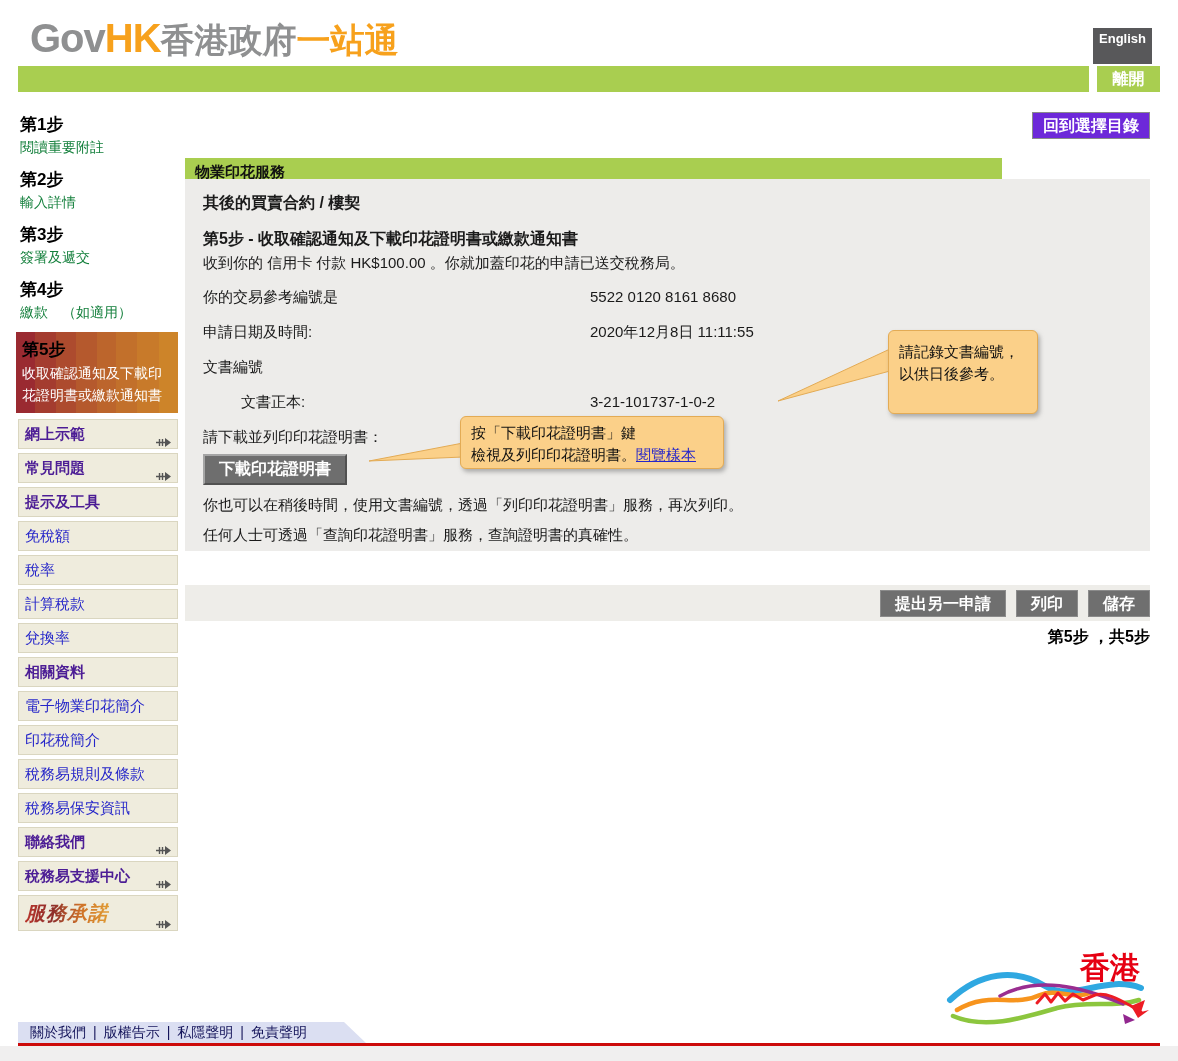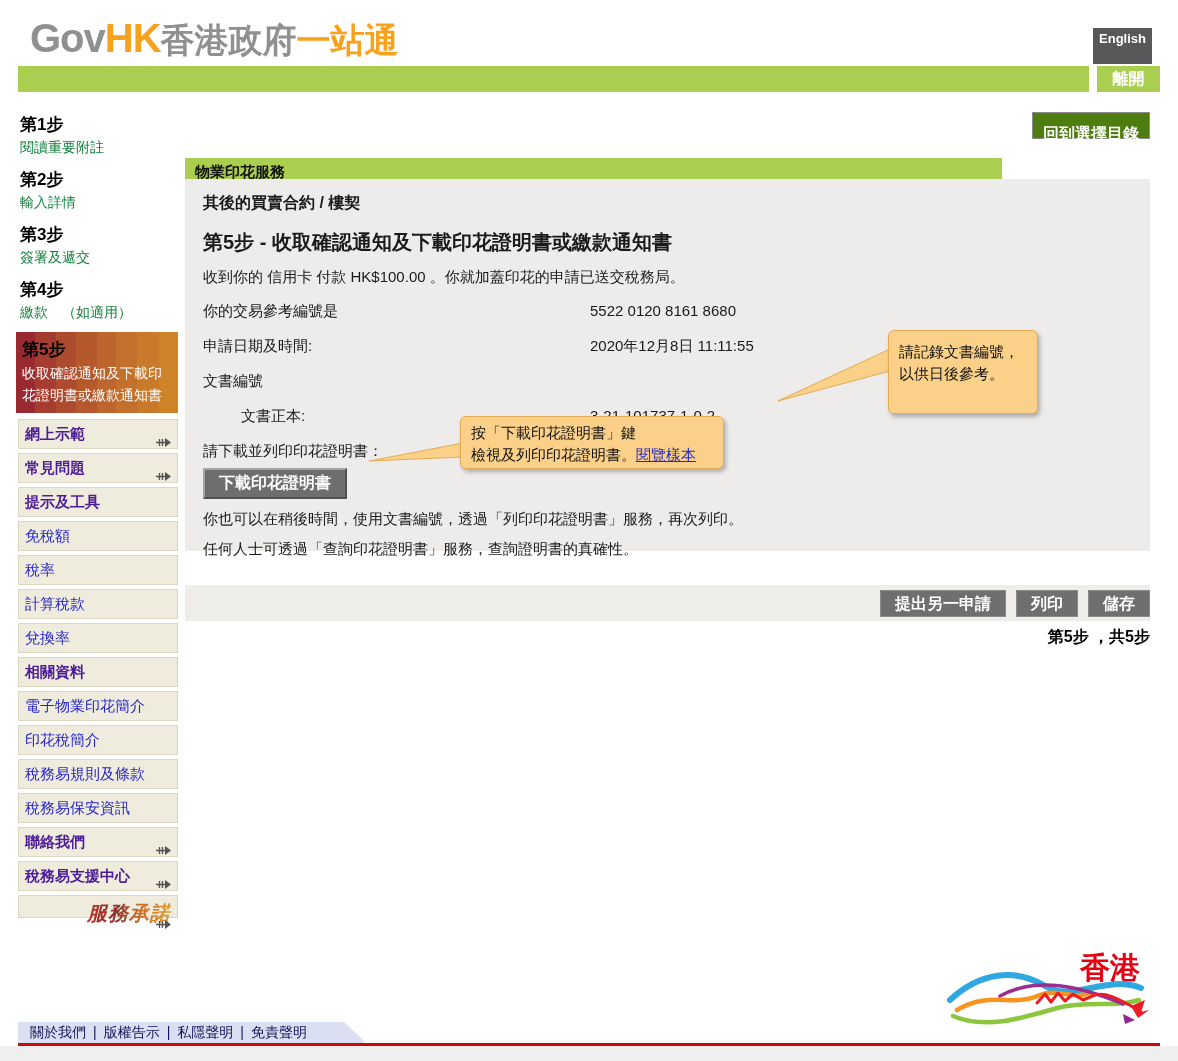--- a/index.html
+++ b/index.html
@@ -28,35 +28,35 @@
       #c87a2a 75%,#c87a2a 88%,#cd8429 88%,#cd8429 100%);
     padding:5px 6px 7px 6px; margin-left:-2px; margin-bottom:6px; width:162px; }
   .step.active .step-title { color:#000; }
   .step.active .step-label { color:#fff; line-height:22px; }
 
   .menu-item { position:relative; height:30px; line-height:28px; background:#efecdd;
     border:1px solid #dad6c0; margin-bottom:4px; padding:0 6px; cursor:pointer; }
   .menu-item.hdr { font-size:15px; font-weight:bold; color:#4c1d95; }
   .menu-item.lnk { font-size:15px; color:#2626c9; }
   .menu-item .arrow { position:absolute; right:5px; top:9px; }
-  .menu-item.brand-sc { height:23px; line-height:34px;text-align:right; }
+  .menu-item.brand-sc { height:36px; line-height:34px; }
   .sc-text { font-family:"DejaVu Serif","Liberation Serif",serif; font-style:italic; font-weight:bold;
     font-size:20px; background:linear-gradient(90deg,#b8352c,#8e2f2b,#cf7228,#e09b33);
     -webkit-background-clip:text; background-clip:text; color:transparent; letter-spacing:1px; }
 
   
   .back-btn { position:absolute; right:28px; top:112px; height:27px; line-height:25px;
-    background:#4d7c0f; border:1px solid #8b8b8b; color:#fff; font-size:16px; font-weight:bold;
-    padding:8px 10px; cursor:pointer; }
+    background:#6d28d9; border:1px solid #8b8b8b; color:#fff; font-size:16px; font-weight:bold;
+    padding:0 10px; cursor:pointer; }
   .panel-title { position:absolute; left:185px; top:152px; width:817px; height:27px;
     background:#a9ce50; color:#111; font-size:15px; font-weight:bold; line-height:27px; padding-left:10px;margin-top:6px; }
   .panel { position:absolute; left:185px; top:179px; width:965px; height:372px;
     background:#edecea; padding:14px 18px; color:#1a1a1a; }
   .panel .subtitle { font-size:16px; font-weight:bold; margin-bottom:15px; }
-  .panel .step-heading { font-size:20px; font-weight:bold; margin-bottom:12px; }
+  .panel .step-heading { font-size:16px; font-weight:bold; margin-bottom:4px; }
   .panel .ptext { font-size:15px; margin-bottom:15px; }
   .prow { display:flex; font-size:15px; margin-bottom:16px; }
   .prow .plabel { width:387px; flex:0 0 387px; }
   .prow.indent .plabel { padding-left:38px; }
   .download-prompt { font-size:15px; margin-bottom:7px; }
   .download-btn { display:inline-block; background:#6e6e6e; border:2px outset #a5a5a5; color:#fff;
     font-size:16px; font-weight:bold; padding:3px 14px; cursor:pointer; }
   .note { font-size:15px; margin-top:11px; }
 
   .callout { position:absolute; background:#fbd089; border:1px solid #e3ab55; border-radius:6px;

